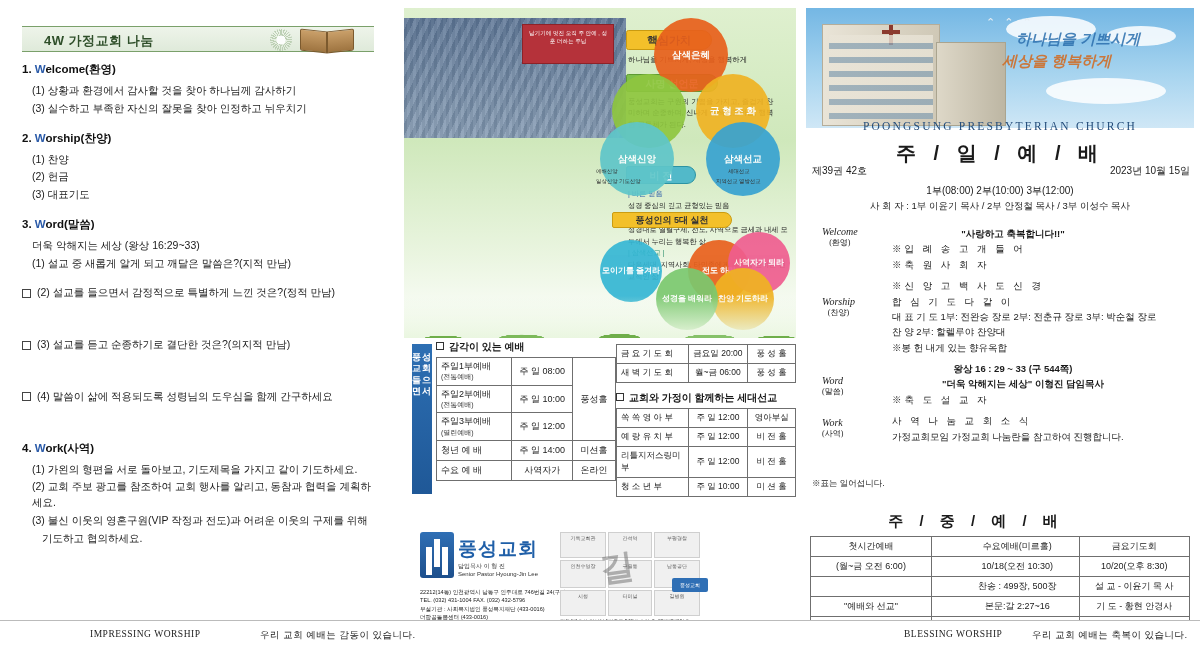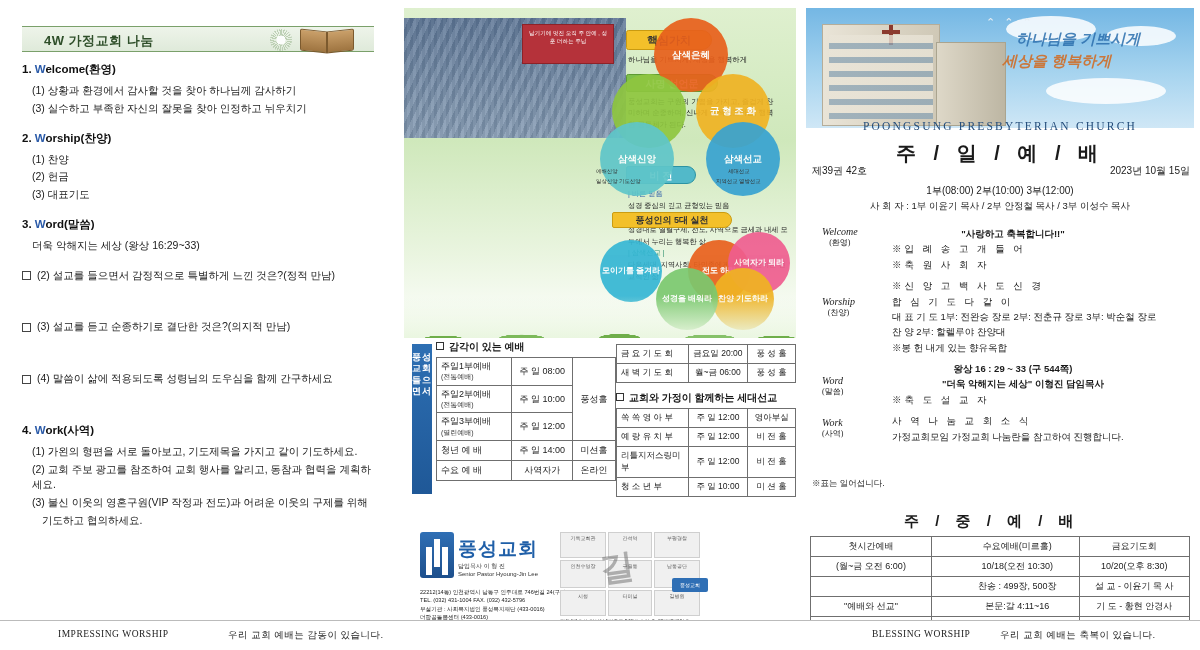--- a/index.html
+++ b/index.html
@@ -76,21 +76,21 @@
     position:absolute; background:#f0f0f0; border:1px solid #cfcfcf;
     font-size:5px; color:#555; text-align:center; line-height:1.3; padding-top:2px;
   }
   .map-scribble { position:absolute; left:600px; top:545px; font-size:34px; color:#777; transform:rotate(-8deg); font-weight:bold; opacity:.55;}
   .map-pin { position:absolute; left:672px; top:578px; width:36px; height:14px; background:#2f6fb5; color:#fff; font-size:5px; text-align:center; line-height:14px; border-radius:2px;}
 
   .bottom-bar {
     position:absolute; left:0; bottom:0; width:1200px; height:30px;
     border-top:1px solid #bbb; background:#fff;
   }
-  .bb-text { position:absolute; font-size:9.5px; color:#222; top:8px; letter-spacing:.5px;}
+  .bb-text { position:absolute; font-size:9.5px; color:#222; top:8px; letter-spacing:.5px;margin-left:32px;}
   .bb1 { left:58px; font-family:"Liberation Serif", serif; }
   .bb2 { left:228px; }
   .bb3 { left:872px; font-family:"Liberation Serif", serif; }
   .bb4 { left:1000px; }
 
   
   .mid-graphic {
     position:absolute; left:404px; top:8px; width:392px; height:330px;
     background:linear-gradient(to bottom,#dff0cf 0%,#cfe8bb 40%,#eaf5e0 75%,#ffffff 100%);
     overflow:hidden;
@@ -242,21 +242,21 @@
   .ord { position:absolute; left:806px; top:222px; width:388px; }
   .ord .row { position:relative; min-height:15px; }
   .ord .lbl { position:absolute; left:16px; font-family:"Liberation Serif", serif; font-style:italic; font-size:10px; }
   .ord .lbl small { display:block; font-style:normal; font-size:8px; text-align:center;}
   .ord .ln { margin-left:86px; font-size:9.5px; line-height:1.62; letter-spacing:3px; }
   .center-line { margin-left:86px; font-size:9.5px; line-height:1.62; }
   .bold { font-weight:bold; }
   .note { position:absolute; left:812px; font-size:8.5px; }
 
   .r-title2 {
-    position:absolute; left:904px; top:512px; width:240px; text-align:left;
+    position:absolute; left:856px; top:512px; width:240px; text-align:center;
     font-size:15px; font-weight:bold; letter-spacing:6px; color:#1a1a1a;
   }
   .t3 { position:absolute; left:810px; top:536px; border-collapse:collapse; font-size:9px; width:380px;}
   .t3 td { border:1px solid #6f6f6f; padding:3px 4px; text-align:center; line-height:1.45;}
   .t3 .hc { width:126px; }
   .t3 .mc { width:152px;padding-left:28px; }
   .t3 .rc { width:114px; }
 
   .sep-v1 { position:absolute; left:400px; top:0; width:1px; height:620px; background:#d8d8d8;}
   .sep-v2 { position:absolute; left:800px; top:0; width:1px; height:620px; background:#d8d8d8;}
@@ -297,20 +297,21 @@
         <div class="item">(1) 찬양</div>
         <div class="item">(2) 헌금</div>
         <div class="item">(3) 대표기도</div>
       </div>
 
       <div class="blk">
         <div class="sec-head">
           <span>3. </span><span class="w">W</span><span>ord(말씀)</span>
         </div>
         <div class="item">더욱 악해지는 세상 (왕상 16:29~33)</div>
+        <div class="item">(1) 설교 중 새롭게 알게 되고 깨달은 말씀은?(지적 만남)</div>
       </div>
 
       <div class="q-line">
         <span class="box"></span><span>(2) 설교를 들으면서 감정적으로 특별하게 느낀 것은?(정적 만남)</span>
       </div>
       <div class="q-line">
         <span class="box"></span><span>(3) 설교를 듣고 순종하기로 결단한 것은?(의지적 만남)</span>
       </div>
       <div class="q-line">
         <span class="box"></span><span>(4) 말씀이 삶에 적용되도록 성령님의 도우심을 함께 간구하세요</span>
@@ -584,21 +585,21 @@
       <td class="mc">10/18(오전 10:30)</td>
       <td class="rc">10/20(오후 8:30)</td>
     </tr>
     <tr>
       <td class="hc"></td>
       <td class="mc">찬송 : 499장, 500장</td>
       <td class="rc">설   교 - 이윤기 목 사</td>
     </tr>
     <tr>
       <td class="hc">"예배와 선교"</td>
-      <td class="mc">본문:갈 4:11~16</td>
+      <td class="mc">본문:갈 2:27~16</td>
       <td class="rc">기   도 - 황현 안경사</td>
     </tr>
     <tr>
       <td class="hc"></td>
       <td class="mc">제목 : 예수그리스도를 믿음으로</td>
       <td class="rc">다음기도 - 감 혜 정  선</td>
     </tr>
     <tr>
       <td class="hc"></td>
       <td class="mc">설교자 : 이성수 목사</td>

